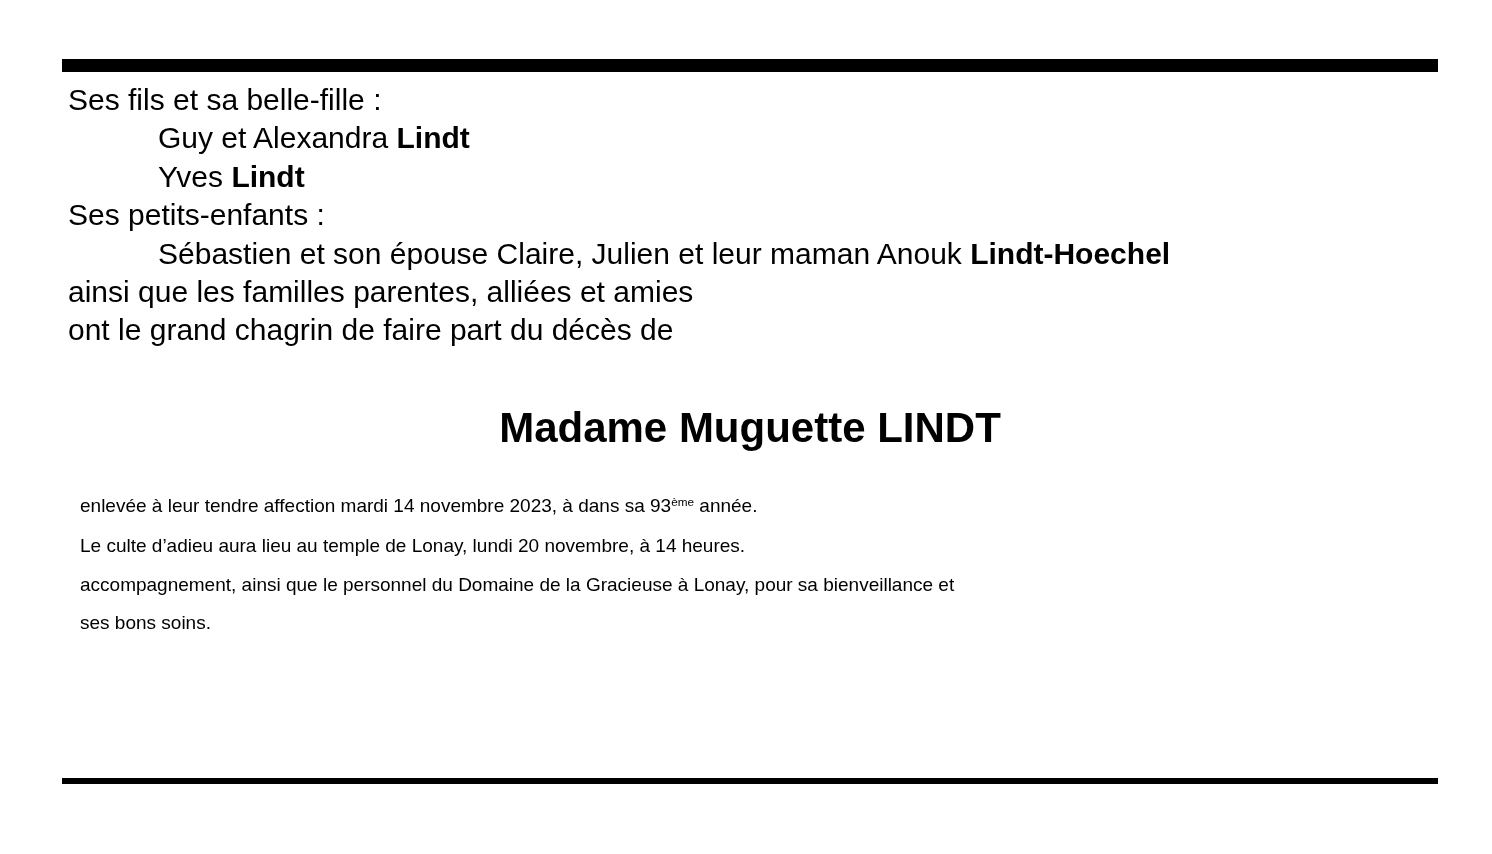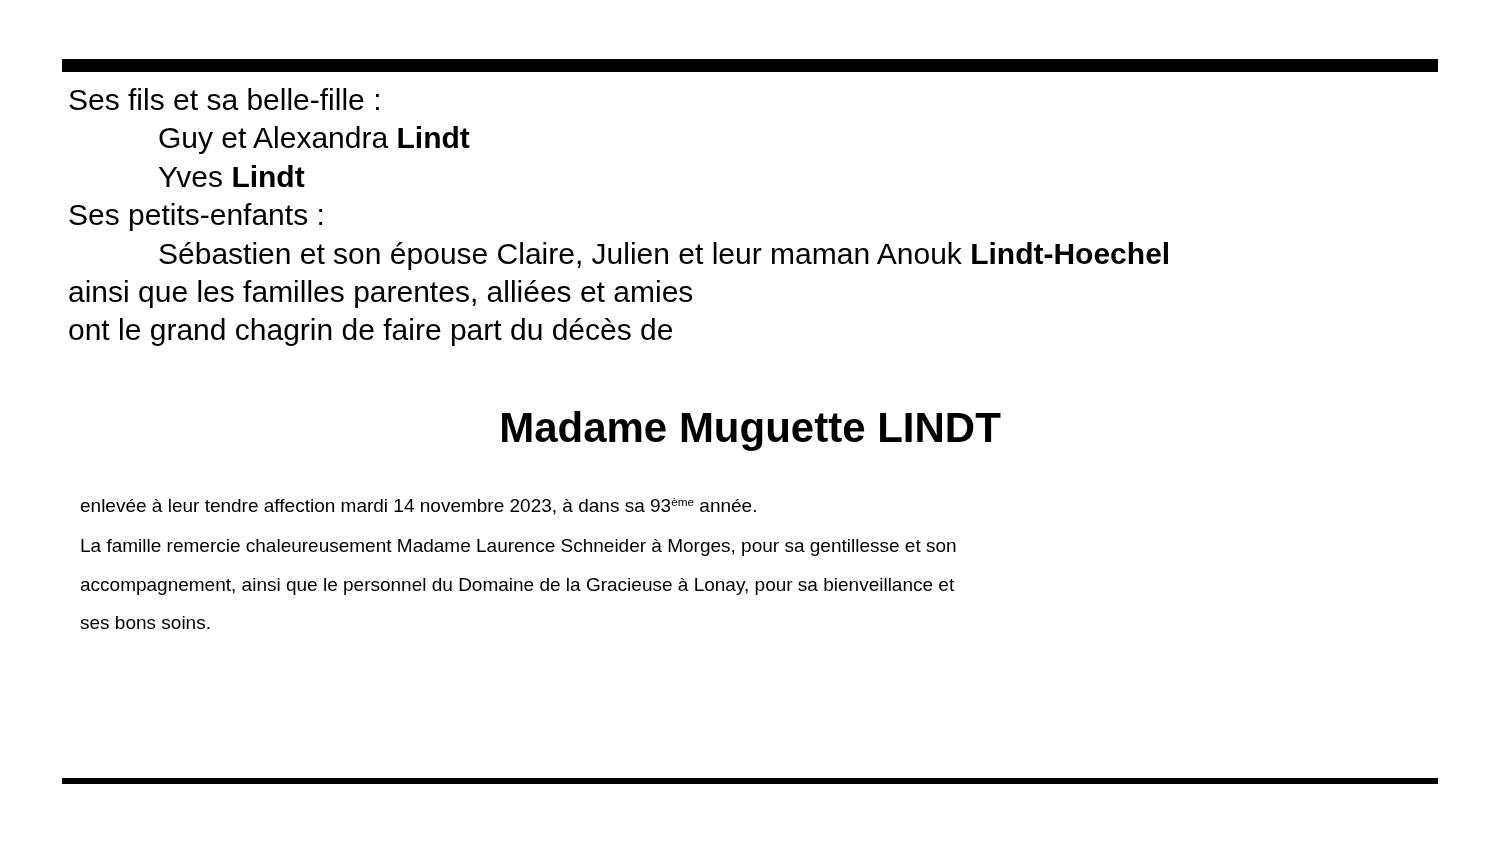--- a/index.html
+++ b/index.html
@@ -95,21 +95,21 @@
       <div class="line"><span>Ses petits-enfants :</span></div>
       <div class="line indent"><span>Sébastien et son épouse Claire, Julien et leur maman Anouk </span><span class="b">Lindt-Hoechel</span></div>
       <div class="line"><span>ainsi que les familles parentes, alliées et amies</span></div>
       <div class="line"><span>ont le grand chagrin de faire part du décès de</span></div>
     </div>
 
   <div class="deceased-title">Madame Muguette LINDT</div>
 
   <div class="body-block">
       <div class="line"><span>enlevée à leur tendre affection mardi 14 novembre 2023, à dans sa 93</span><span class="sup">ème</span><span> année.</span></div>
-      <div class="line"><span>La famille remercie chaleureusement Madame Laurence Schneider à Morges, pour sa gentillesse et son</span></div>
+      <div class="line"><span>Le culte d’adieu aura lieu au temple de Lonay, lundi 20 novembre, à 14 heures.</span></div>
       <div class="line"><span>accompagnement, ainsi que le personnel du Domaine de la Gracieuse à Lonay, pour sa bienveillance et</span></div>
       <div class="line"><span>ses bons soins.</span></div>
     </div>
 
   <div class="rule bottom-rule"></div>
 
   <div class="scan-edge"></div>
 
 </div>
 

